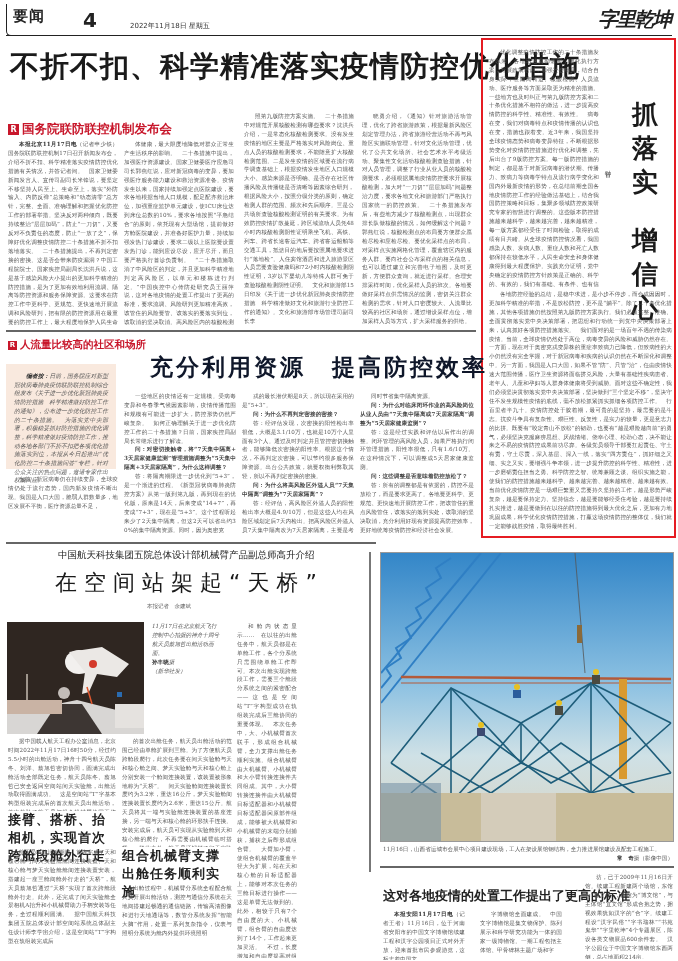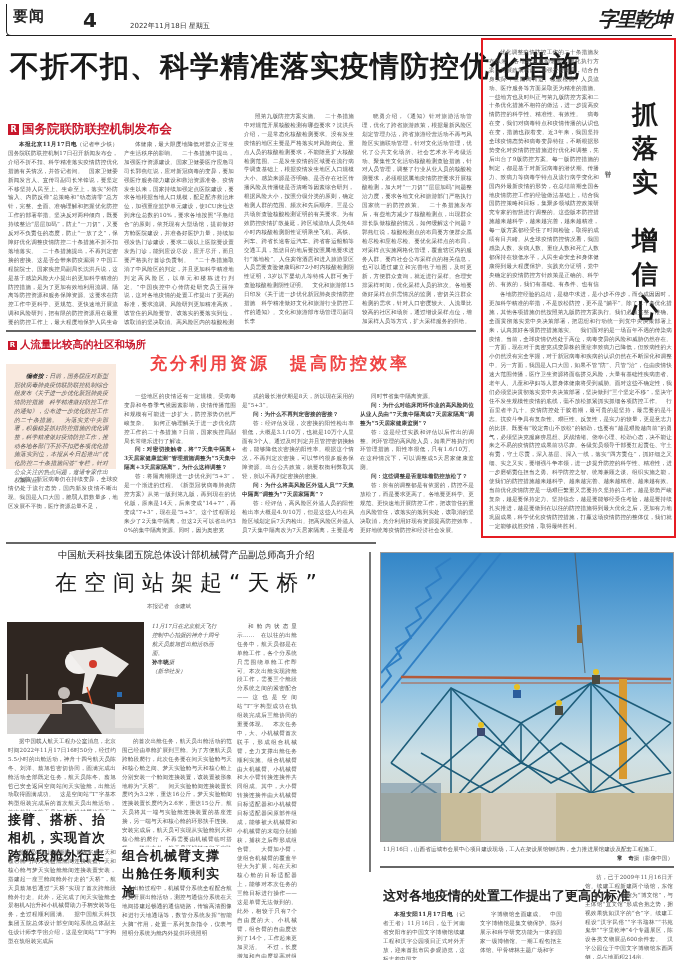--- a/index.html
+++ b/index.html
@@ -23,21 +23,21 @@
 .vrule{width:1.5px;background:#777;}
 
 .commentary{left:481px;top:38px;width:195px;height:500px;border:2.5px solid #e51c23;}
 .comm-title{left:630px;top:97px;width:30px;font-size:26px;font-weight:bold;color:#1a1a1a;font-family:"DejaVu Sans",sans-serif;line-height:34px;text-align:center;}
 .comm-author{left:601px;top:155px;width:14px;font-size:6.5px;color:#555;line-height:14px;text-align:center;}
 
 .editor-box{left:6px;top:364px;width:110px;height:105px;background:#f9e9de;padding:8px 8px;}
 .editor-text{font-size:5.8px;line-height:8.7px;color:#555;font-style:italic;text-align:justify;word-break:break-all;}
 .editor-text p{text-indent:12px;}
 .editor-text b{color:#333;}
-.headline2{left:150px;top:352px;font-size:17px;font-weight:bold;color:#ef4444;font-family:Liberation Mono, monospace;letter-spacing:3px;white-space:nowrap;}
+.headline2{left:150px;top:352px;font-size:23px;font-weight:bold;color:#0f172a;font-family:Liberation Mono, monospace;letter-spacing:3px;white-space:nowrap;}
 
 .kicker3{left:58px;top:549px;font-size:9.5px;color:#222;font-family:"DejaVu Serif",serif;white-space:nowrap;}
 .headline3{left:55px;top:568px;font-size:22px;color:#1a1a1a;font-family:"DejaVu Sans",sans-serif;letter-spacing:7px;white-space:nowrap;}
 .byline3{left:147px;top:603px;font-size:5.5px;color:#666;}
 .photo1{left:7px;top:622px;width:137px;height:112px;background:linear-gradient(180deg,#3a2e28 0%,#2d241f 55%,#4a3d34 75%,#282522 100%);overflow:hidden;}
 .caption1{left:152px;top:622px;width:70px;font-size:5.6px;line-height:9px;color:#555;}
 .sub-head{font-size:13px;font-weight:bold;color:#222;font-family:Liberation Sans, sans-serif;line-height:18px;letter-spacing:1px;}
 
 .photo2{left:380px;top:552px;width:294px;height:290px;background:linear-gradient(180deg,#3a8ccc 0%,#7ab8e0 35%,#b9d8e8 60%,#dfe7e6 80%,#c8b894 100%);overflow:hidden;border:1px solid #999;}
 .caption2{left:383px;top:845px;width:290px;font-size:5.6px;color:#555;line-height:9px;}

